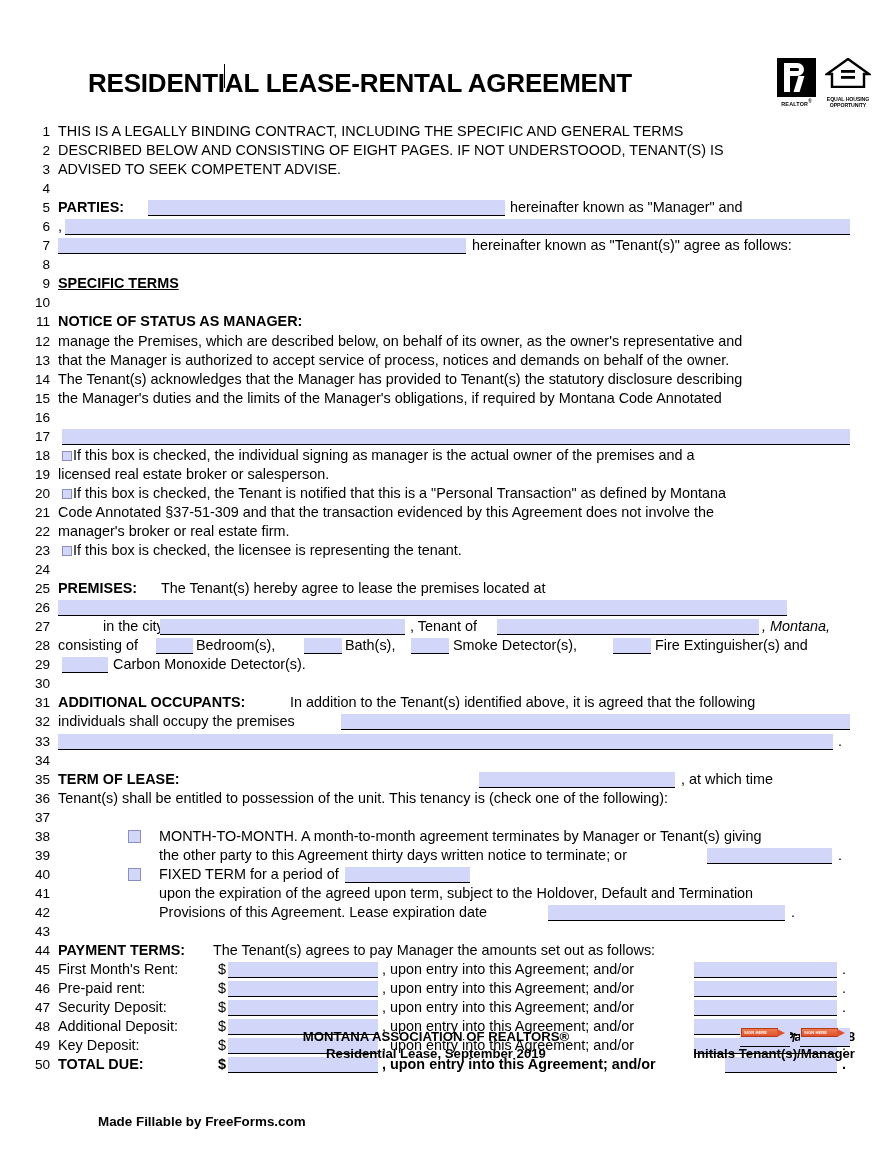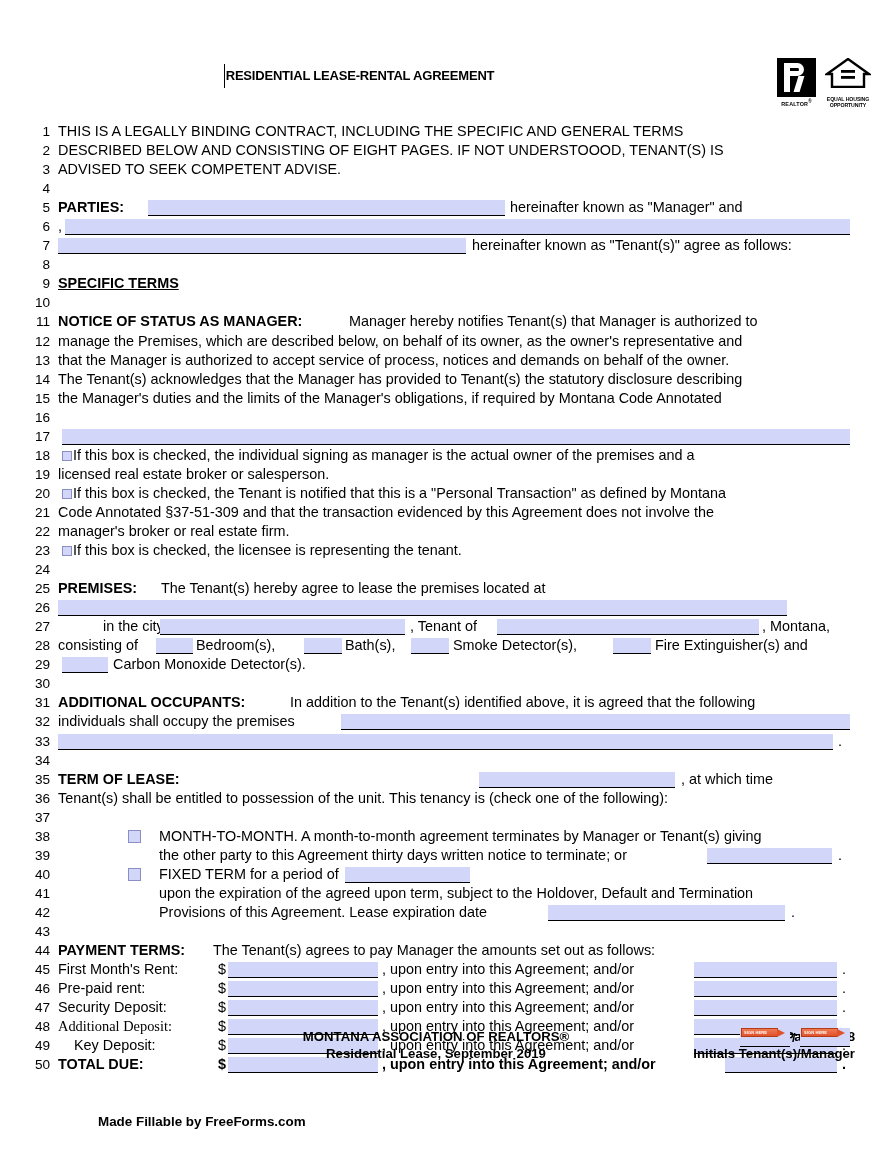--- a/index.html
+++ b/index.html
@@ -30,21 +30,21 @@
     left: 0;
     width: 893px;
     height: 60px;
   }
   .doc-title {
     position: absolute;
     left: 0;
     top: 10px;
     width: 720px;
     text-align: center;
-    font-size: 13px;
+    font-size: 26px;
     font-weight: bold;
     letter-spacing: -0.2px;
     white-space: nowrap;
   }
   .title-caret {
     position: absolute;
     left: 224px;
     top: 6px;
     width: 1px;
     height: 24px;
@@ -355,21 +355,20 @@
       <span class="txt b u">SPECIFIC TERMS</span>
     </div>
 
     <div class="ln">
       <span class="num">10</span>
     </div>
 
     <div class="ln">
       <span class="num">11</span>
       <span class="txt b" style="left:58px;">NOTICE OF STATUS AS MANAGER:</span>
-      <span class="txt" style="left:349px;">Manager hereby notifies Tenant(s) that Manager is authorized to</span>
     </div>
 
     <div class="ln">
       <span class="num">12</span>
       <span class="txt">manage the Premises, which are described below, on behalf of its owner, as the owner's representative and</span>
     </div>
 
     <div class="ln">
       <span class="num">13</span>
       <span class="txt">that the Manager is authorized to accept service of process, notices and demands on behalf of the owner.</span>
@@ -444,21 +443,21 @@
       <span class="num">26</span>
       <span class="absfld" style="left:58px; top:2px; width:729px;"></span>
     </div>
 
     <div class="ln">
       <span class="num">27</span>
       <span class="txt" style="left:58px;margin-left:45px;">in the city of</span>
       <span class="absfld" style="left:160px; top:2px; width:245px;"></span>
       <span class="txt" style="left:410px;">, Tenant of</span>
       <span class="absfld" style="left:497px; top:2px; width:262px;"></span>
-      <span class="txt" style="left:762px;">, Montana,</span>
+      <span class="txt" style="left:762px;font-style:italic;">, Montana,</span>
     </div>
 
     <div class="ln">
       <span class="num">28</span>
       <span class="txt" style="left:58px;">consisting of</span>
       <span class="absfld" style="left:156px; top:2px; width:37px;"></span>
       <span class="txt" style="left:196px;">Bedroom(s),</span>
       <span class="absfld" style="left:304px; top:2px; width:38px;"></span>
       <span class="txt" style="left:345px;">Bath(s),</span>
       <span class="absfld" style="left:411px; top:2px; width:38px;"></span>
@@ -579,30 +578,30 @@
       <span class="num">47</span>
       <span class="txt" style="left:58px;">Security Deposit:</span>
       <span class="txt" style="left:218px;">$</span>
       <span class="absfld" style="left:228px; top:2px; width:150px;"></span>
       <span class="txt" style="left:382px;">, upon entry into this Agreement; and/or</span>
       <span class="absfld" style="left:694px; top:2px; width:143px;"></span>
       <span class="txt" style="left:842px;">.</span>
     </div>
     <div class="ln">
       <span class="num">48</span>
-      <span class="txt" style="left:58px;font-family:Liberation Serif, serif;">Additional Deposit:</span>
+      <span class="txt" style="left:58px;">Additional Deposit:</span>
       <span class="txt" style="left:218px;">$</span>
       <span class="absfld" style="left:228px; top:2px; width:150px;"></span>
       <span class="txt" style="left:382px;">, upon entry into this Agreement; and/or</span>
       <span class="absfld" style="left:694px; top:2px; width:143px;"></span>
       <span class="txt" style="left:842px;">.</span>
     </div>
     <div class="ln">
       <span class="num">49</span>
-      <span class="txt" style="left:58px;margin-left:16px;">Key Deposit:</span>
+      <span class="txt" style="left:58px;">Key Deposit:</span>
       <span class="txt" style="left:218px;">$</span>
       <span class="absfld" style="left:228px; top:2px; width:150px;"></span>
       <span class="txt" style="left:382px;">, upon entry into this Agreement; and/or</span>
       <span class="absfld" style="left:694px; top:2px; width:143px;"></span>
       <span class="txt" style="left:842px;">.</span>
     </div>
     <div class="ln">
       <span class="num">50</span>
       <span class="txt b" style="left:58px;">TOTAL DUE:</span>
       <span class="txt b" style="left:218px;">$</span>

